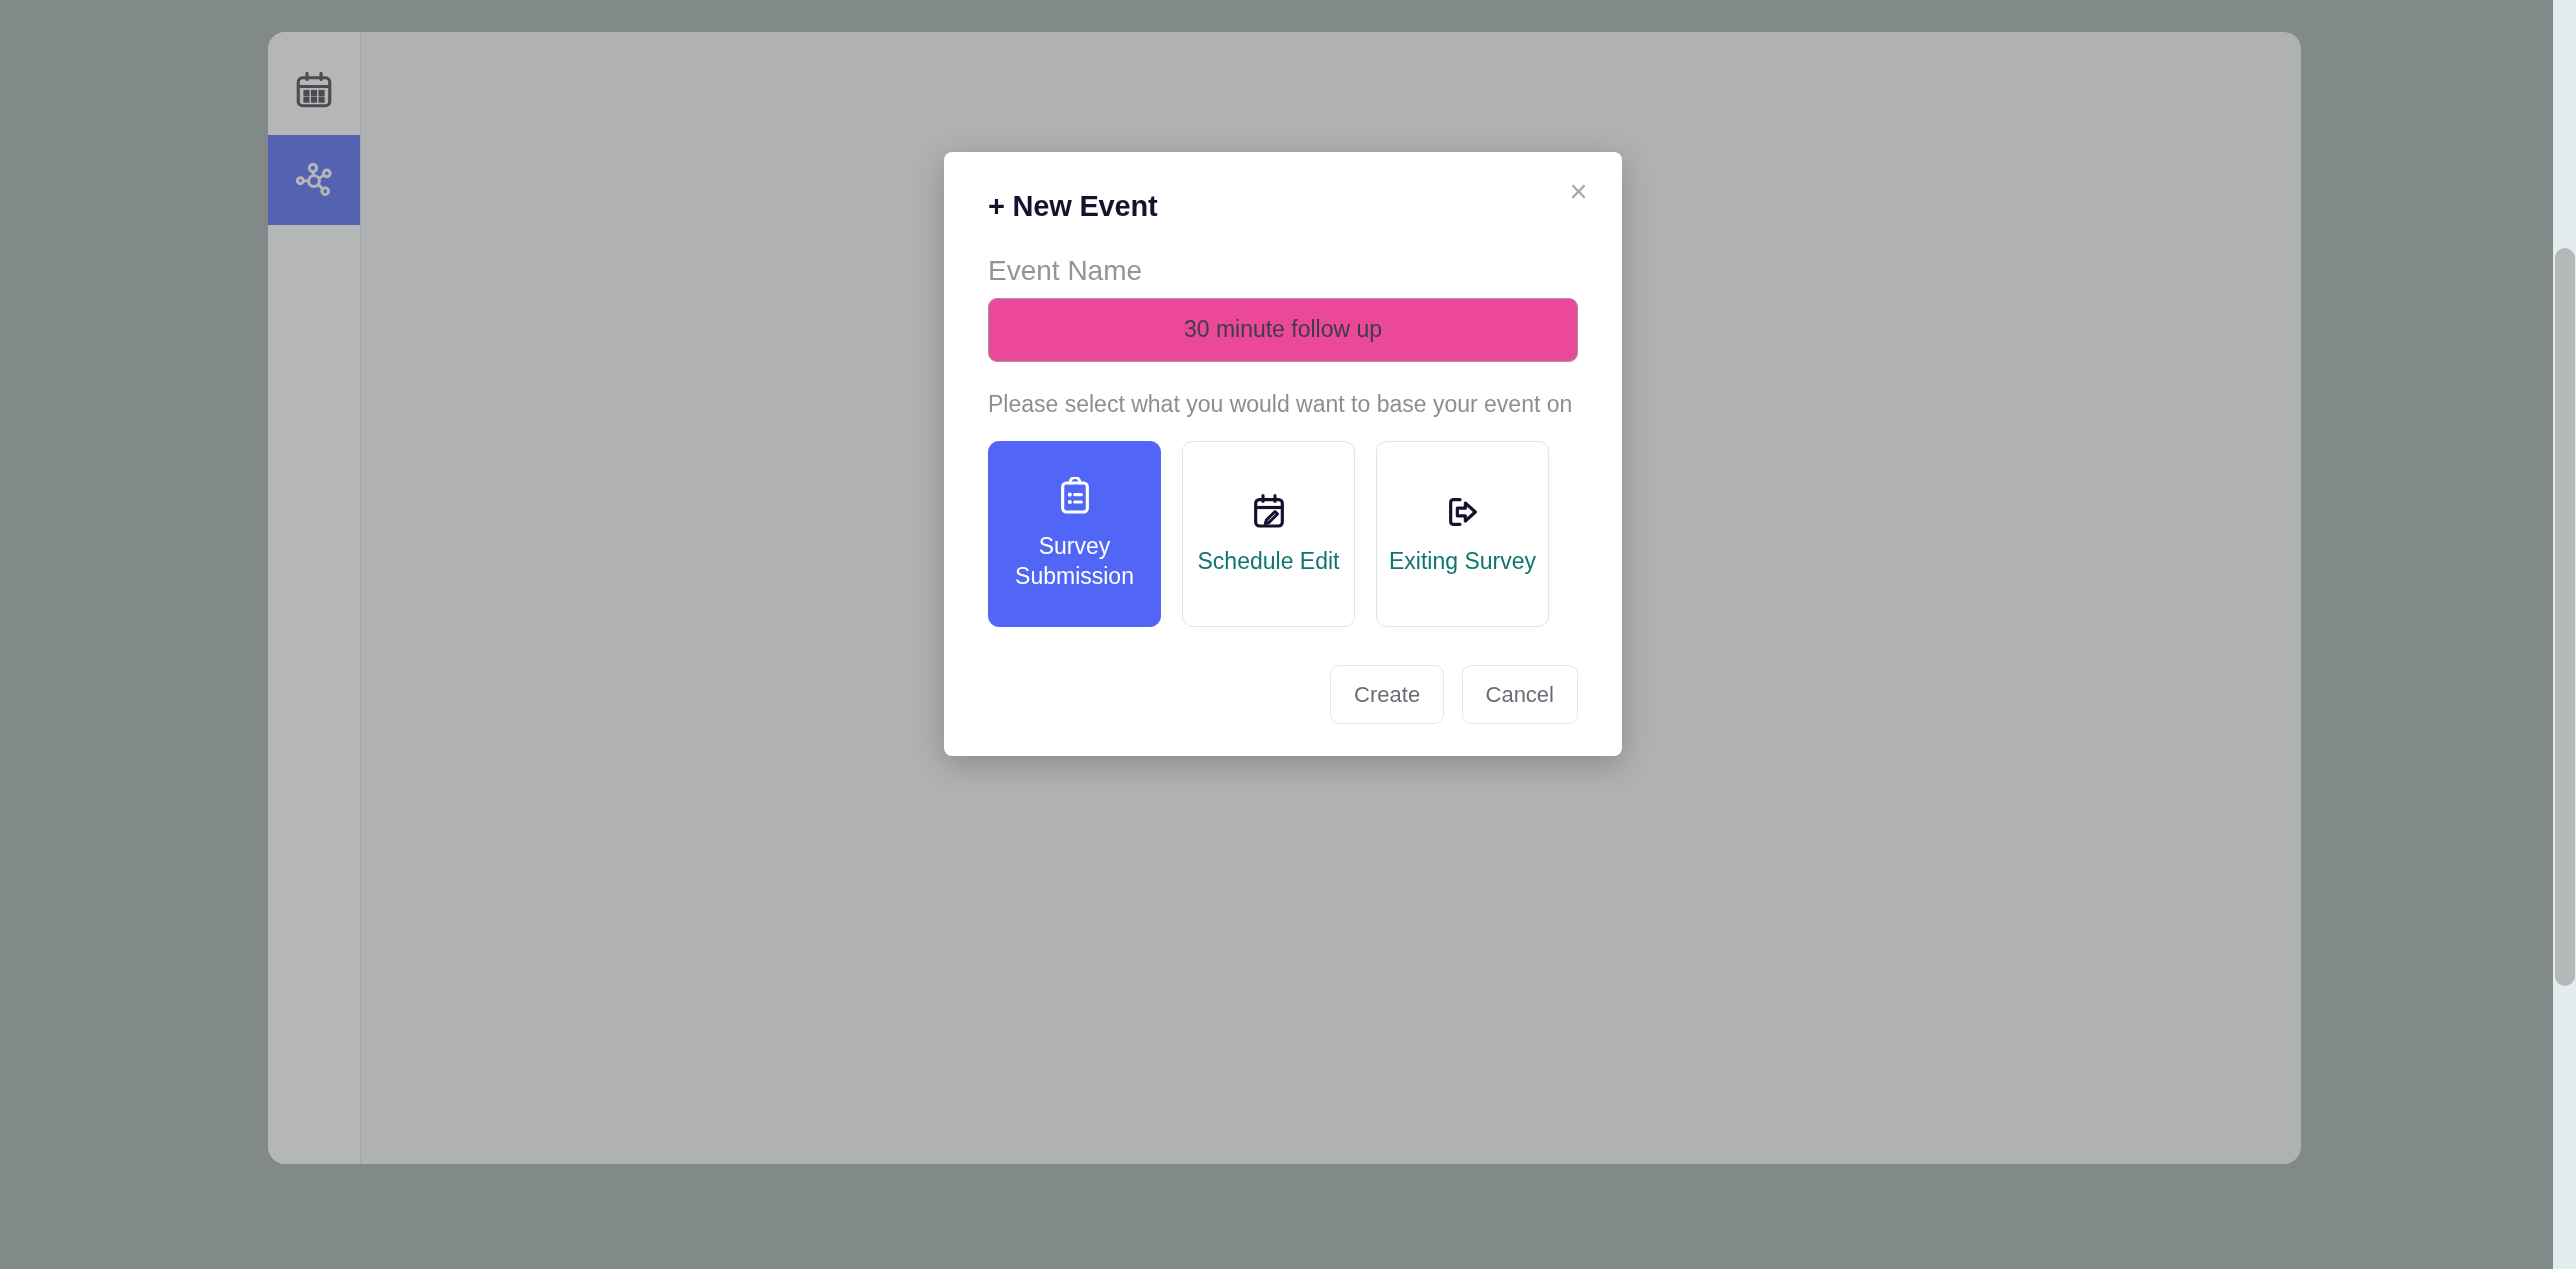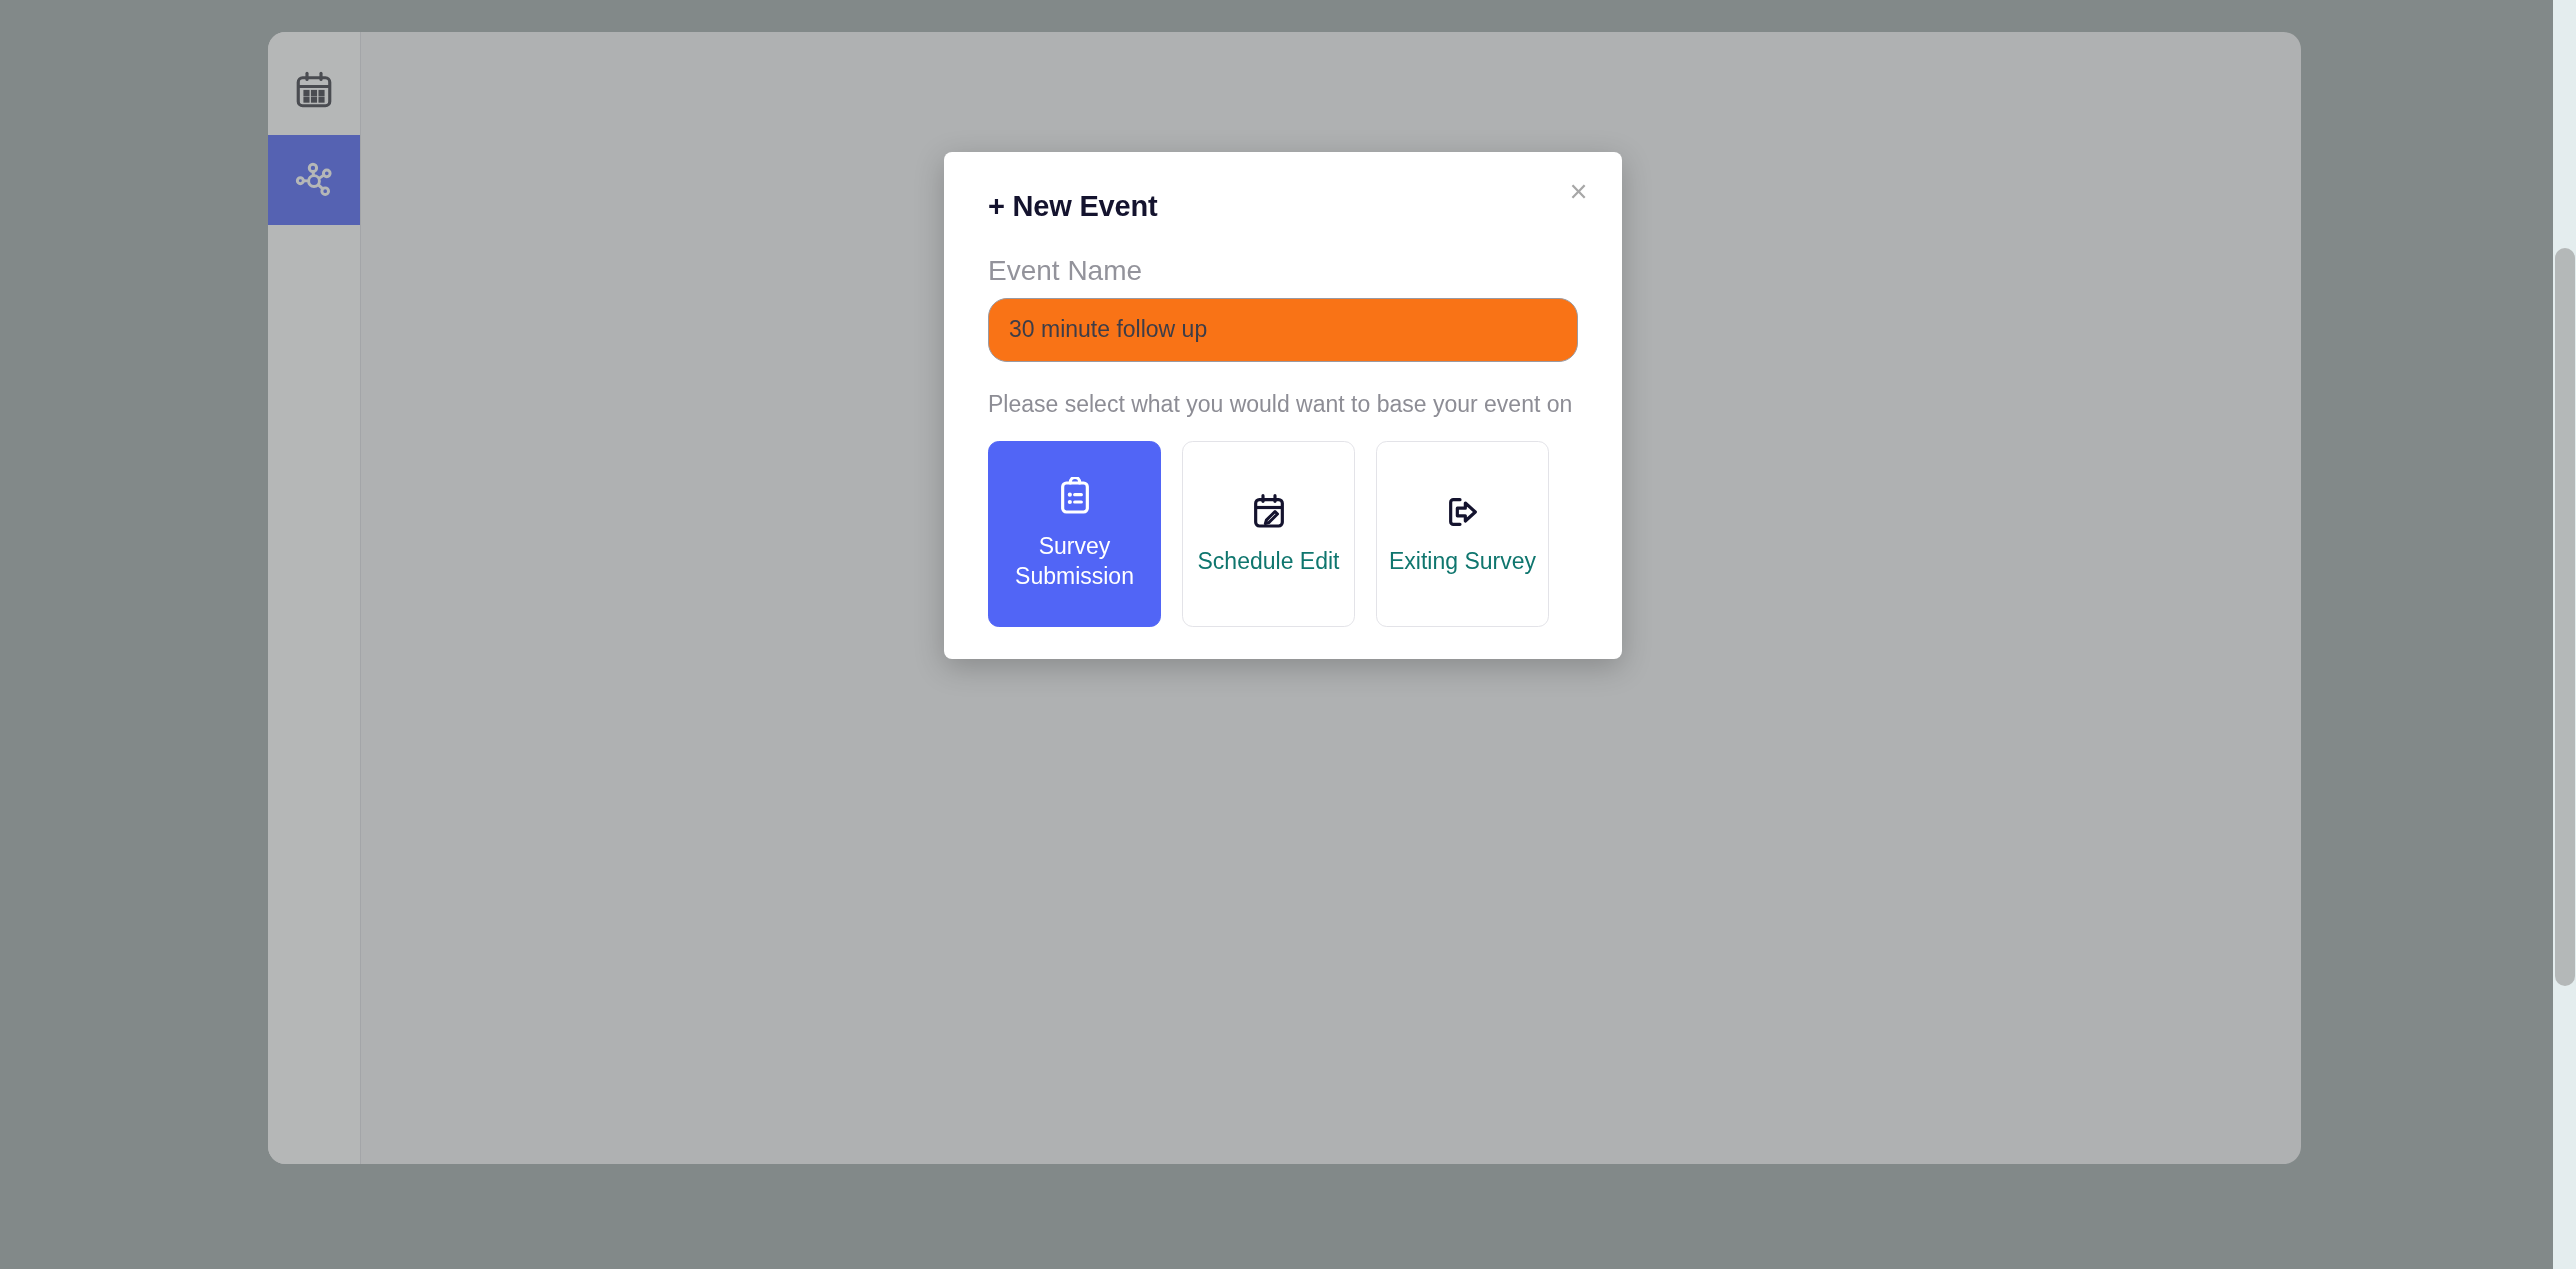--- a/index.html
+++ b/index.html
@@ -135,27 +135,28 @@
   .field-label {
     font-size: 28px;
     color: #93939b;
     margin-bottom: 10.7px;
   }
 
   .text-input {
     width: 100%;
     height: 64px;
     border: 1.3px solid #9a9aa2;
-    border-radius: 19px;
+    border-radius: 9px;
     padding: 0 20px;
     font-size: 23px;
     color: #3d3d48;
     font-family: "Liberation Sans", sans-serif;
     outline: none;
-    background: #f97316;
+    background: #ec4899;
+    text-align: center;
   }
 
   .helper-text {
     margin-top: 29.5px;
     font-size: 23px;
     color: #8d8d95;
   }
 
   
   .options {
@@ -316,15 +317,19 @@
         <svg viewBox="0 0 24 24" fill="none">
           <path class="ico-stroke" d="M10.2 4.6H6.2a1.6 1.6 0 0 0-1.6 1.6v11.6a1.6 1.6 0 0 0 1.6 1.6h4" stroke-width="1.9" stroke-linecap="round" stroke-linejoin="round"></path>
           <path class="ico-stroke" d="M13.4 6.6l6 5.4-6 5.4v-3.1H8.6v-4.6h4.8z" stroke-width="1.9" stroke-linejoin="round"></path>
         </svg>
       </span>
       <div class="option-label">Exiting Survey</div>
     </div>
 
   </div>
 
+  <div class="modal-footer">
+    <button class="footer-btn">Create</button>
+    <button class="footer-btn">Cancel</button>
+  </div>
 
 </div>
 
 
 </body></html>

